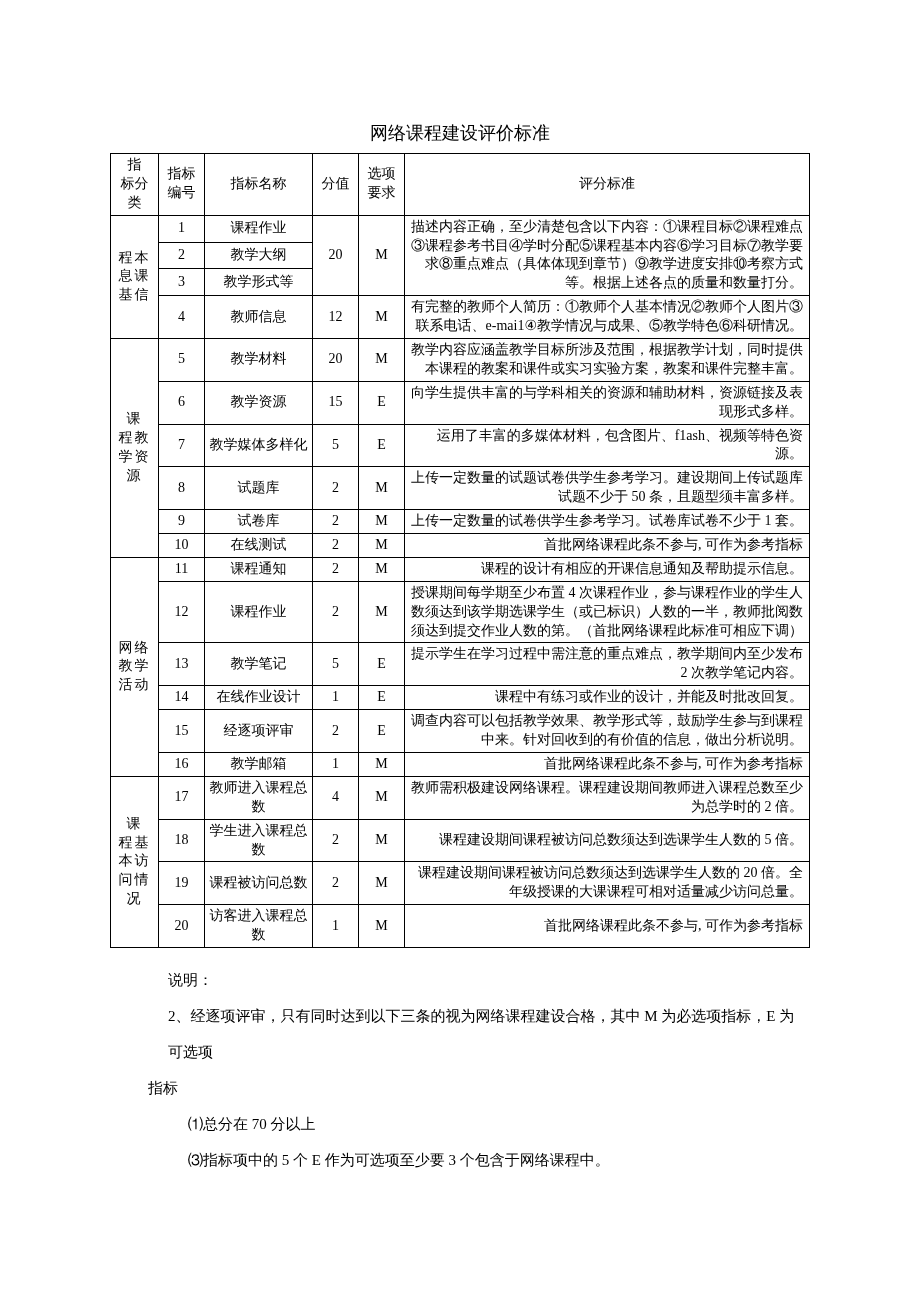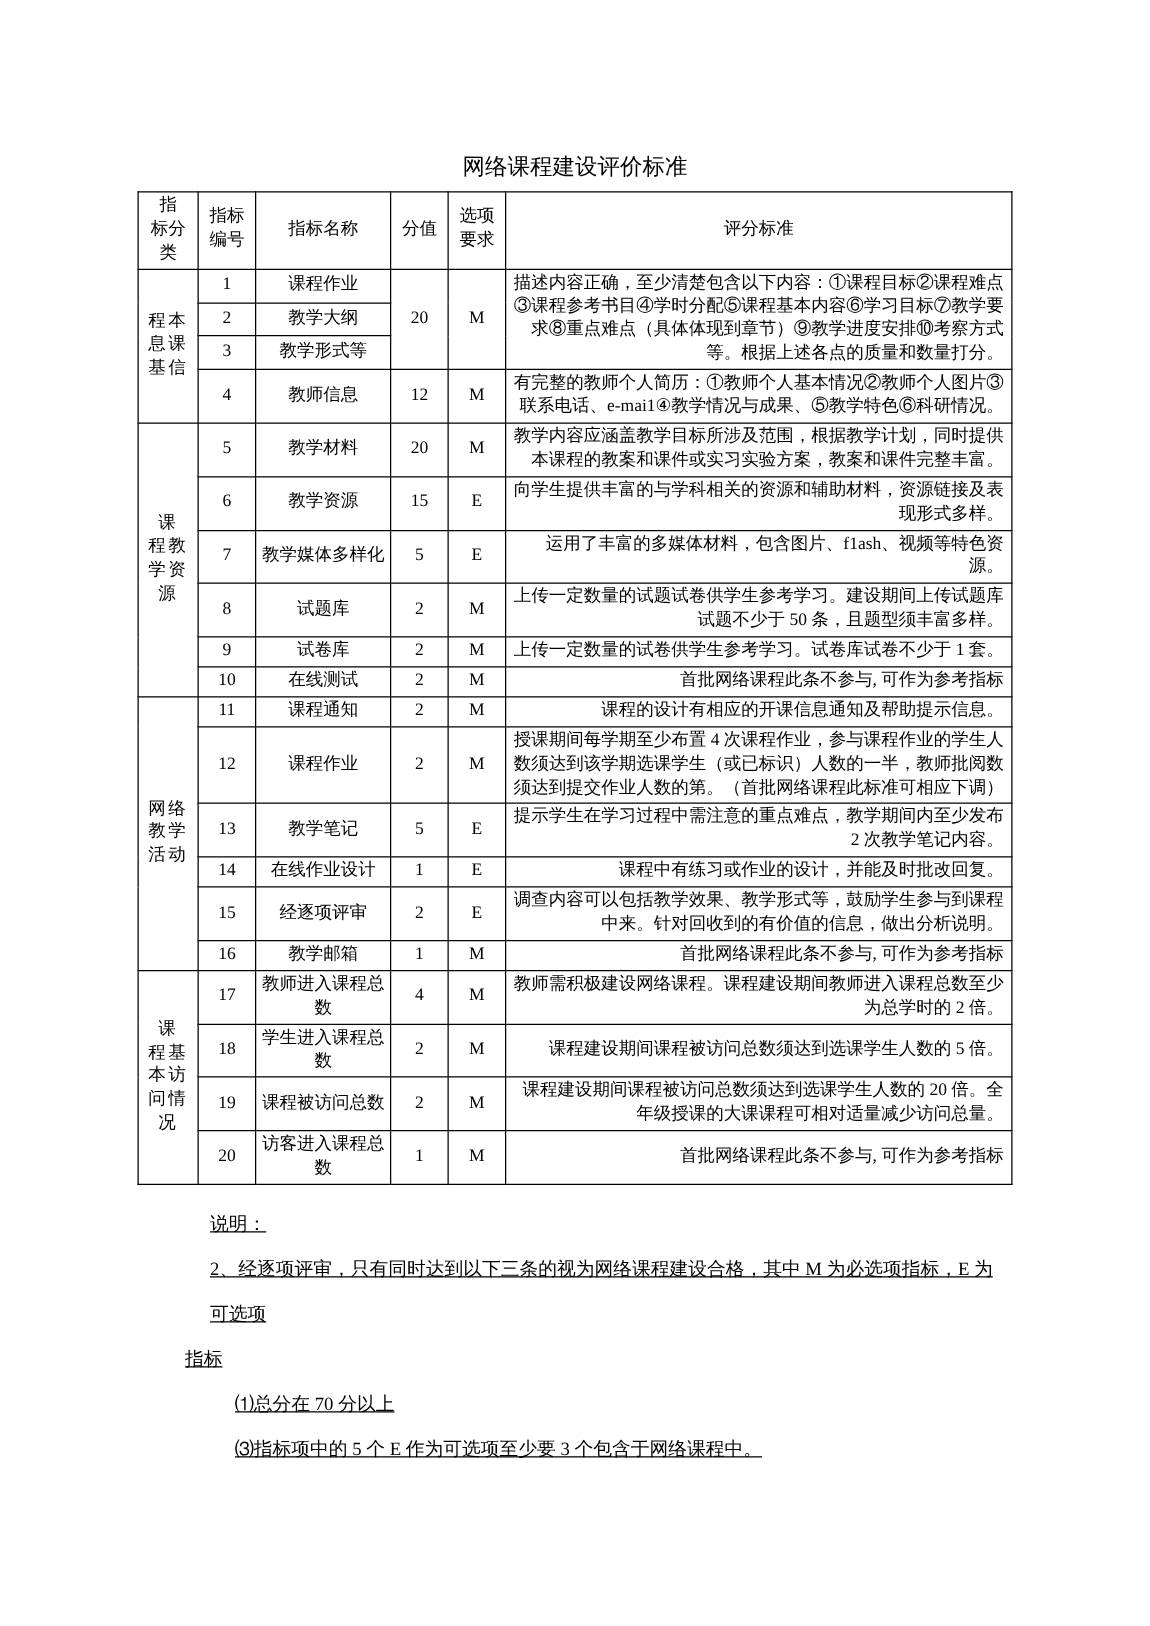--- a/index.html
+++ b/index.html
@@ -41,21 +41,20 @@
     .vlabel {
       text-align: center;
       letter-spacing: 2px;
     }
     .notes {
       margin-top: 14px;
       padding-left: 58px;
       padding-right: 10px;
       font-size: 15px;
       line-height: 2.4;
-      text-decoration: underline;
     }
     .notes .nsub {
       padding-left: 20px;
     }
     .notes .ind-prefix {
       display: block;
       margin-left: -20px;
     }
   </style>
 </head>

